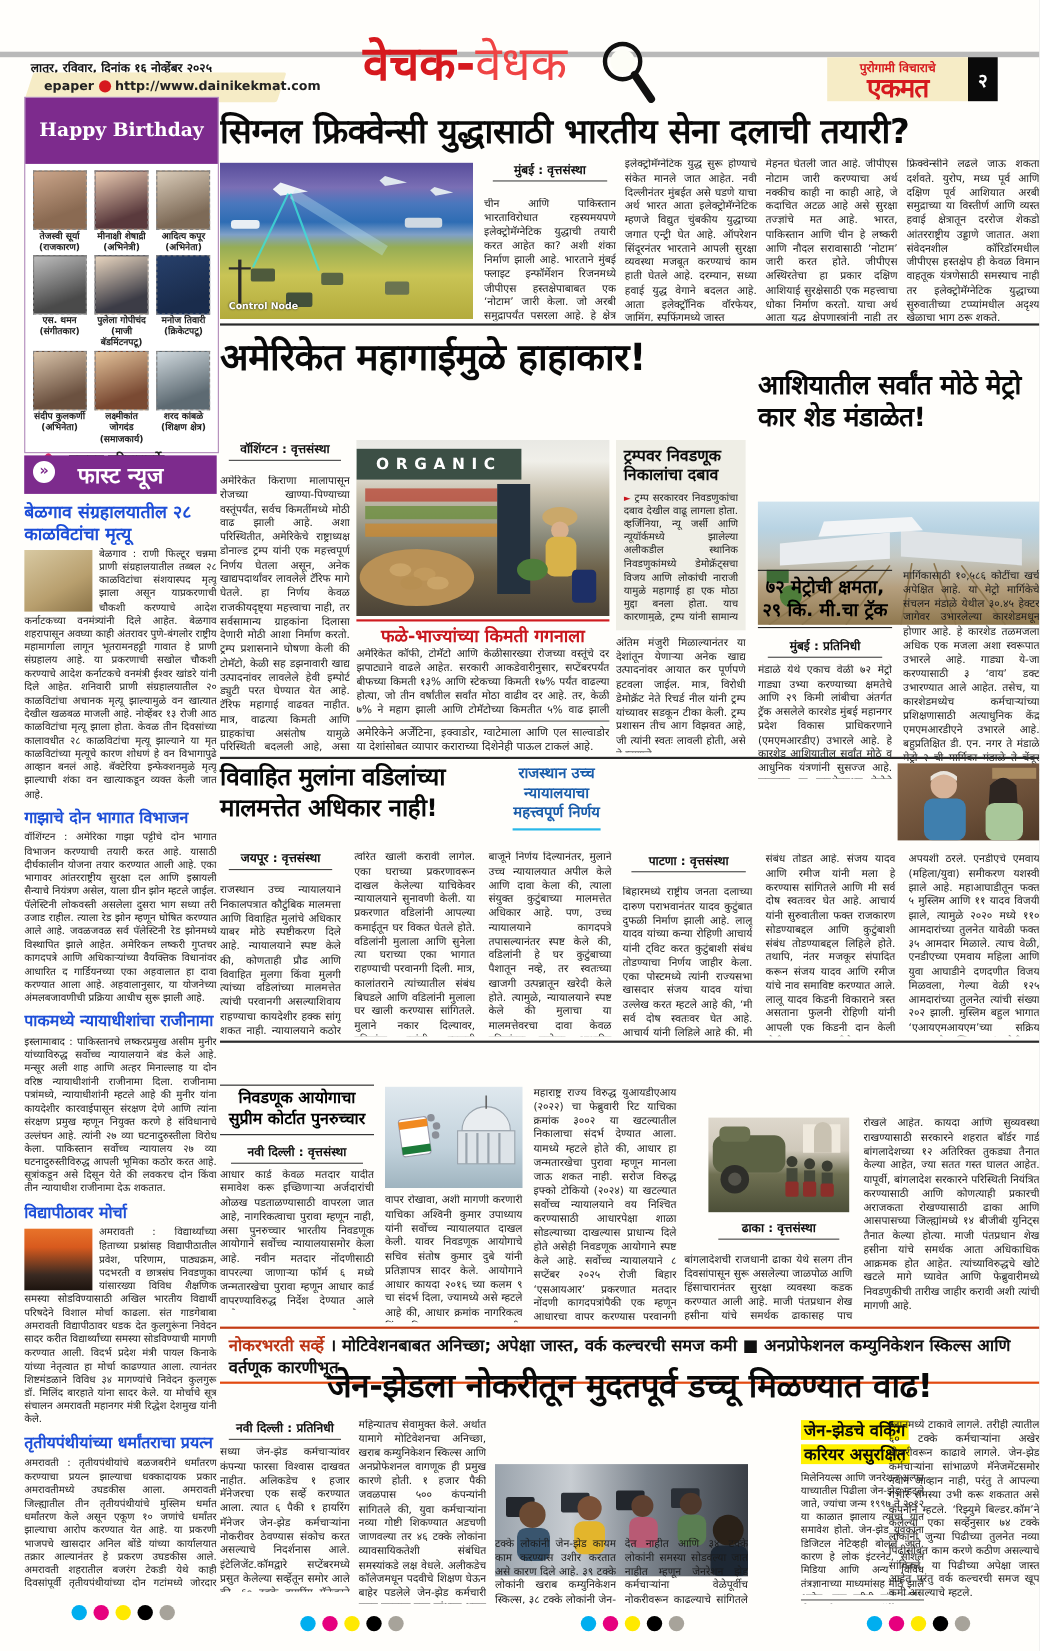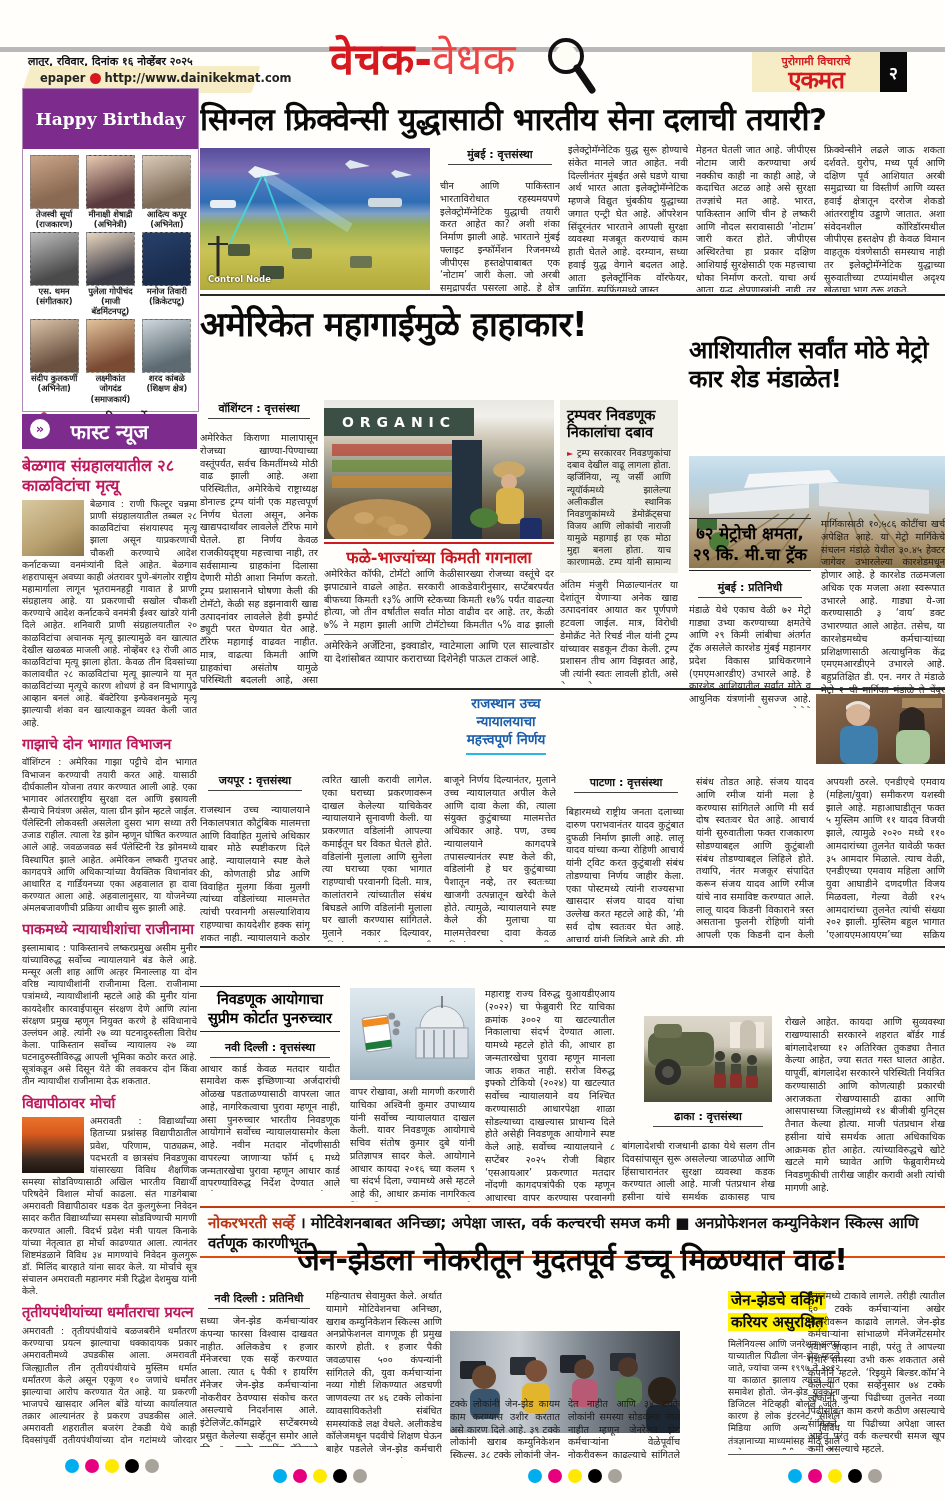--- a/index.html
+++ b/index.html
@@ -39,21 +39,21 @@
   .bcell:nth-child(7) .bphoto{background:linear-gradient(160deg,#d8c2a8,#6b5140 75%);}
   .bcell:nth-child(8) .bphoto{background:linear-gradient(160deg,#e3c29a,#7a4a33 75%);}
   .bcell:nth-child(9) .bphoto{background:linear-gradient(160deg,#cfd8dd,#5d6a72 75%);}
   .greet{display:flex;align-items:center;gap:6px;padding:4px 8px 6px;}
   .greet .txt{font-size:12.5px;font-weight:700;color:#222;line-height:1.3;}
   
   #fastnews .bar{background:#7d2b8d;color:#fff;font-weight:800;font-size:20px;
                  text-align:center;padding:4px 0;position:relative;}
   .fn-ico{position:absolute;left:8px;top:5px;width:20px;height:20px;border-radius:50%;
           background:#fff;color:#7d2b8d;font-weight:800;font-size:13px;line-height:20px;}
-  .fn-head{font-weight:800;font-size:14.5px;line-height:1.22;color:#be185d;margin:7px 0 3px;}
+  .fn-head{font-weight:800;font-size:14.5px;line-height:1.22;color:#1d4ed8;margin:7px 0 3px;}
   .fn-img{float:left;width:62px;height:56px;margin:2px 6px 2px 0;}
   .img-buck{background:linear-gradient(150deg,#d8c9a2,#b89f6e 60%,#8a7348);}
   .img-protest{background:linear-gradient(180deg,#e8732a 0%,#d85a1e 30%,#3a2a22 75%,#1d140f);}
   
   .col{position:absolute;overflow:hidden;}
   .yellowband{background:#ffe50a;color:#111;font-weight:800;font-size:18px;
               text-align:center;line-height:1.5;}
   .graybox{background:#efeee6;padding:7px 7px 8px;}
   .graybox .t{font-weight:800;font-size:14.5px;line-height:1.2;margin-bottom:5px;color:#0a0a0a;}
   .bluelabel{color:#1a5dab;font-weight:800;font-size:13.5px;text-align:center;line-height:1.35;}
@@ -225,21 +225,21 @@
     <div class="hl" style="font-size:34px;white-space:nowrap;overflow:hidden;">अमेरिकेत महागाईमुळे हाहाकार!</div>
     <div class="abs" style="left:0;top:100px;width:118px;">
       <div class="byline">वॉशिंग्टन : वृत्तसंस्था</div>
       <span class="byline-rule"></span>
     </div>
     <div class="col bodytxt just" style="left:0;top:132px;width:118px;height:252px;">
       <span>अमेरिकेत किराणा मालापासून रोजच्या खाण्या-पिण्याच्या वस्तूंपर्यंत, सर्वच किमतींमध्ये मोठी वाढ झाली आहे. अशा परिस्थितीत, अमेरिकेचे राष्ट्राध्यक्ष डोनाल्ड ट्रम्प यांनी एक महत्त्वपूर्ण निर्णय घेतला असून, अनेक खाद्यपदार्थांवर लावलेले टॅरिफ मागे घेतले. हा निर्णय केवळ राजकीयदृष्ट्या महत्त्वाचा नाही, तर सर्वसामान्य ग्राहकांना दिलासा देणारी मोठी आशा निर्माण करतो. ट्रम्प प्रशासनाने घोषणा केली की टोमॅटो, केळी सह डझनावारी खाद्य उत्पादनांवर लावलेले हेवी इम्पोर्ट ड्युटी परत घेण्यात येत आहे. टॅरिफ महागाई वाढवत नाहीत. मात्र, वाढत्या किमती आणि ग्राहकांचा असंतोष यामुळे परिस्थिती बदलली आहे, असा दावा ट्रम्प करीत होते.</span>
       
     </div>
     <div class="abs" style="left:124px;top:100px;width:230px;">
-      <div class="photo ph-groc" style="width:230px;height:139px;">
+      <div class="photo ph-groc" style="width:230px;height:160px;">
         <div style="position:absolute;left:0;top:8px;width:150px;height:28px;background:#3c4f45;color:#fff;font-size:14px;font-weight:700;letter-spacing:6px;text-align:center;line-height:28px;">ORGANIC</div>
         <svg width="230" height="160" viewBox="0 0 230 160" style="position:absolute;left:0;top:0;">
           <rect x="8" y="44" width="120" height="12" fill="#b84a3a" opacity="0.8"></rect>
           <rect x="8" y="60" width="120" height="12" fill="#6d8f3e" opacity="0.8"></rect>
           <rect x="8" y="76" width="120" height="12" fill="#c98a33" opacity="0.8"></rect>
           <ellipse cx="55" cy="125" rx="52" ry="26" fill="#b99156"></ellipse>
           <ellipse cx="40" cy="118" rx="10" ry="6" fill="#caa468"></ellipse>
             <ellipse cx="62" cy="122" rx="10" ry="6" fill="#c29a5d"></ellipse>
           <ellipse cx="50" cy="130" rx="10" ry="6" fill="#b78f52"></ellipse>
             <ellipse cx="74" cy="130" rx="10" ry="6" fill="#caa468"></ellipse>
@@ -292,20 +292,21 @@
       <div class="byline" style="margin-top:8px;">मुंबई : प्रतिनिधी</div>
       <span class="byline-rule"></span>
       <div class="bodytxt just" style="margin-top:6px;height:104px;">मंडाळे येथे एकाच वेळी ७२ मेट्रो गाड्या उभ्या करण्याच्या क्षमतेचे आणि २९ किमी लांबीचा अंतर्गत ट्रॅक असलेले कारशेड मुंबई महानगर प्रदेश विकास प्राधिकरणाने (एमएमआरडीए) उभारले आहे. हे कारशेड आशियातील सर्वांत मोठे व आधुनिक यंत्रणांनी सुसज्ज आहे. लवकरच या कारशेडमधून मेट्रोचे संचलन सुरू होणार आहे. मेट्रो २ ची मार्गिका २३.६ किलोमीटर लांबीची असून, त्यास १९ स्थानके आहेत. या</div>
     </div>
     <div class="col bodytxt just" style="left:132px;top:182px;width:124px;height:202px;">मार्गिकासाठी १०,५८६ कोटींचा खर्च अपेक्षित आहे. या मेट्रो मार्गिकेचे संचलन मंडाळे येथील ३०.४५ हेक्टर जागेवर उभारलेल्या कारशेडमधून होणार आहे. हे कारशेड तळमजला अधिक एक मजला अशा स्वरूपात उभारले आहे. गाड्या ये-जा करण्यासाठी ३ ‘वाय’ डक्ट उभारण्यात आले आहेत. तसेच, या कारशेडमध्येच कर्मचाऱ्यांच्या प्रशिक्षणासाठी अत्याधुनिक केंद्र एमएमआरडीएने उभारले आहे. बहुप्रतिक्षित डी. एन. नगर ते मंडाळे मेट्रो २ ची मार्गिका मंडाळे ते चेंबूर मार्गाच्या उद्घाटनासाठी एमएमआरडीएला अद्याप मुहूर्त मिळाला नाही. या मेट्रोची कामे पूर्ण होऊन जवळपास दीड महिना होत आला आहे. एमएमआरडीएने उद्घाटनाची तयारीही केली आहे.</div>
   </div>
 
   <div class="abs rule-h" style="left:200px;top:688px;width:745px;"></div>
 
   <div class="abs" style="left:200px;top:694px;width:356px;height:248px;">
+    <div class="hl abs" style="left:0;top:0;width:250px;font-size:22px;line-height:1.25;">विवाहित मुलांना वडिलांच्या मालमत्तेत अधिकार नाही!</div>
     <div class="bluelabel abs" style="left:256px;top:0;width:100px;">
       <span>राजस्थान उच्च न्यायालयाचा महत्त्वपूर्ण निर्णय</span><span class="u"></span>
     </div>
     <div class="abs" style="left:0;top:78px;width:110px;">
       <div class="byline">जयपूर : वृत्तसंस्था</div>
       <span class="byline-rule"></span>
     </div>
     <div class="col bodytxt just" style="left:0;top:110px;width:110px;height:138px;">राजस्थान उच्च न्यायालयाने निकालपत्रात कौटुंबिक मालमत्ता आणि विवाहित मुलांचे अधिकार याबर मोठे स्पष्टीकरण दिले आहे. न्यायालयाने स्पष्ट केले की, कोणताही प्रौढ आणि विवाहित मुलगा किंवा मुलगी त्यांच्या वडिलांच्या मालमत्तेत त्यांची परवानगी असल्याशिवाय राहण्याचा कायदेशीर हक्क सांगू शकत नाही. न्यायालयाने कठोर भूमिका घेत, जर वडिलांनी दिलेली राहण्याची परवानगी परत घेतली तर मुलाला किंवा मुलीला ती मालमत्ता</div>
     <div class="col bodytxt just" style="left:122px;top:80px;width:110px;height:168px;">त्वरित खाली करावी लागेल. एका घराच्या प्रकरणावरून दाखल केलेल्या याचिकेवर न्यायालयाने सुनावणी केली. या प्रकरणात वडिलांनी आपल्या कमाईतून घर विकत घेतले होते. वडिलांनी मुलाला आणि सुनेला त्या घराच्या एका भागात राहण्याची परवानगी दिली. मात्र, कालांतराने त्यांच्यातील संबंध बिघडले आणि वडिलांनी मुलाला घर खाली करण्यास सांगितले. मुलाने नकार दिल्यावर, वडिलांना त्यांची स्वतःची मालमत्ता खाली करून घेण्यासाठी कोर्टात धाव घ्यावी लागली. ट्रायल कोर्टाने वडिलांच्या</div>
     <div class="col bodytxt just" style="left:244px;top:80px;width:112px;height:168px;">बाजूने निर्णय दिल्यानंतर, मुलाने उच्च न्यायालयात अपील केले आणि दावा केला की, त्याला संयुक्त कुटुंबाच्या मालमत्तेत अधिकार आहे. पण, उच्च न्यायालयाने कागदपत्रे तपासल्यानंतर स्पष्ट केले की, वडिलांनी हे घर कुटुंबाच्या पैशातून नव्हे, तर स्वतःच्या खाजगी उत्पन्नातून खरेदी केले होते. त्यामुळे, न्यायालयाने स्पष्ट केले की मुलाचा या मालमत्तेवरचा दावा केवळ वडिलांच्या इच्छेवर आधारित होता आणि तो कायदेशीर अधिकार मानला जाऊ शकत नाही. म्हणून मुलाचा दावा हायकोर्टाने फेटाळून लावला.</div>

